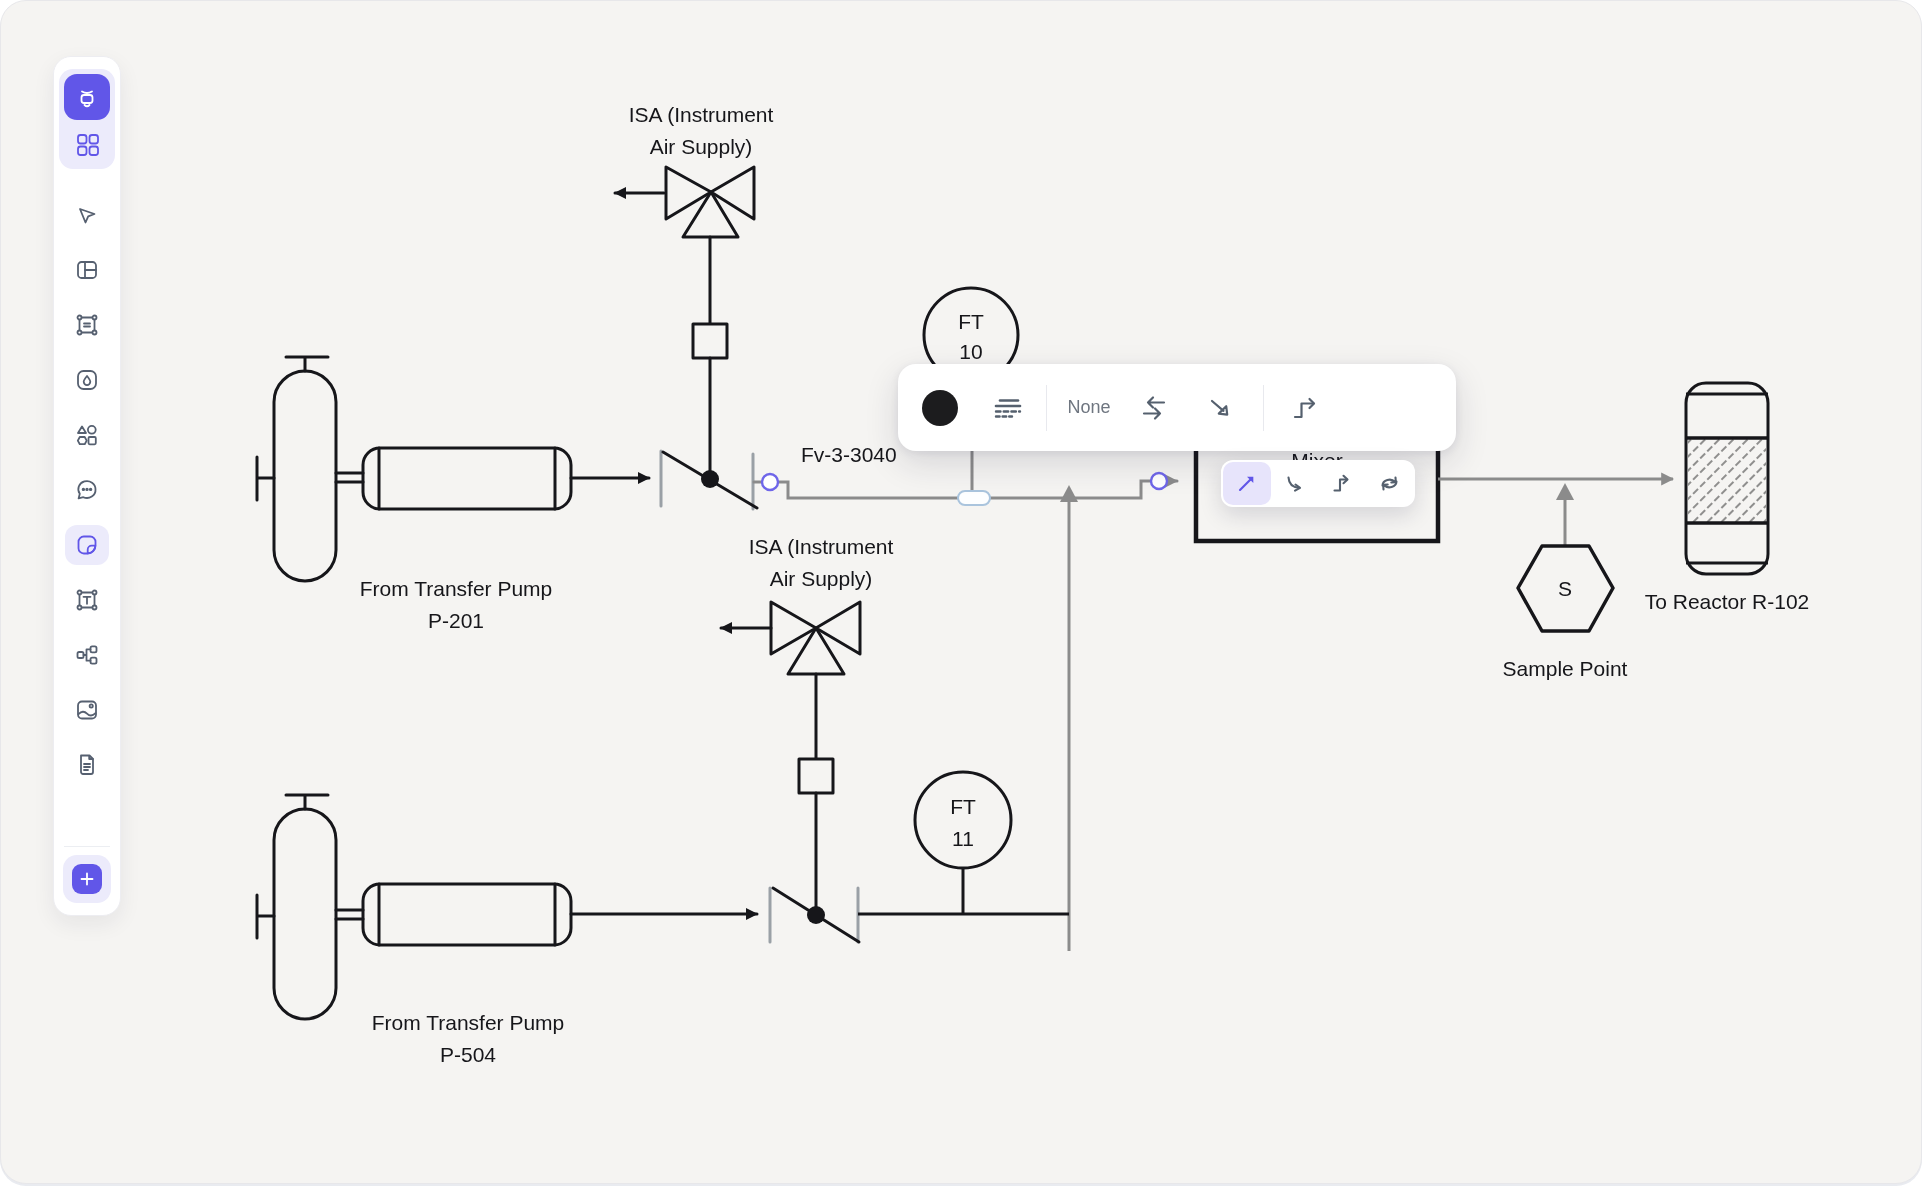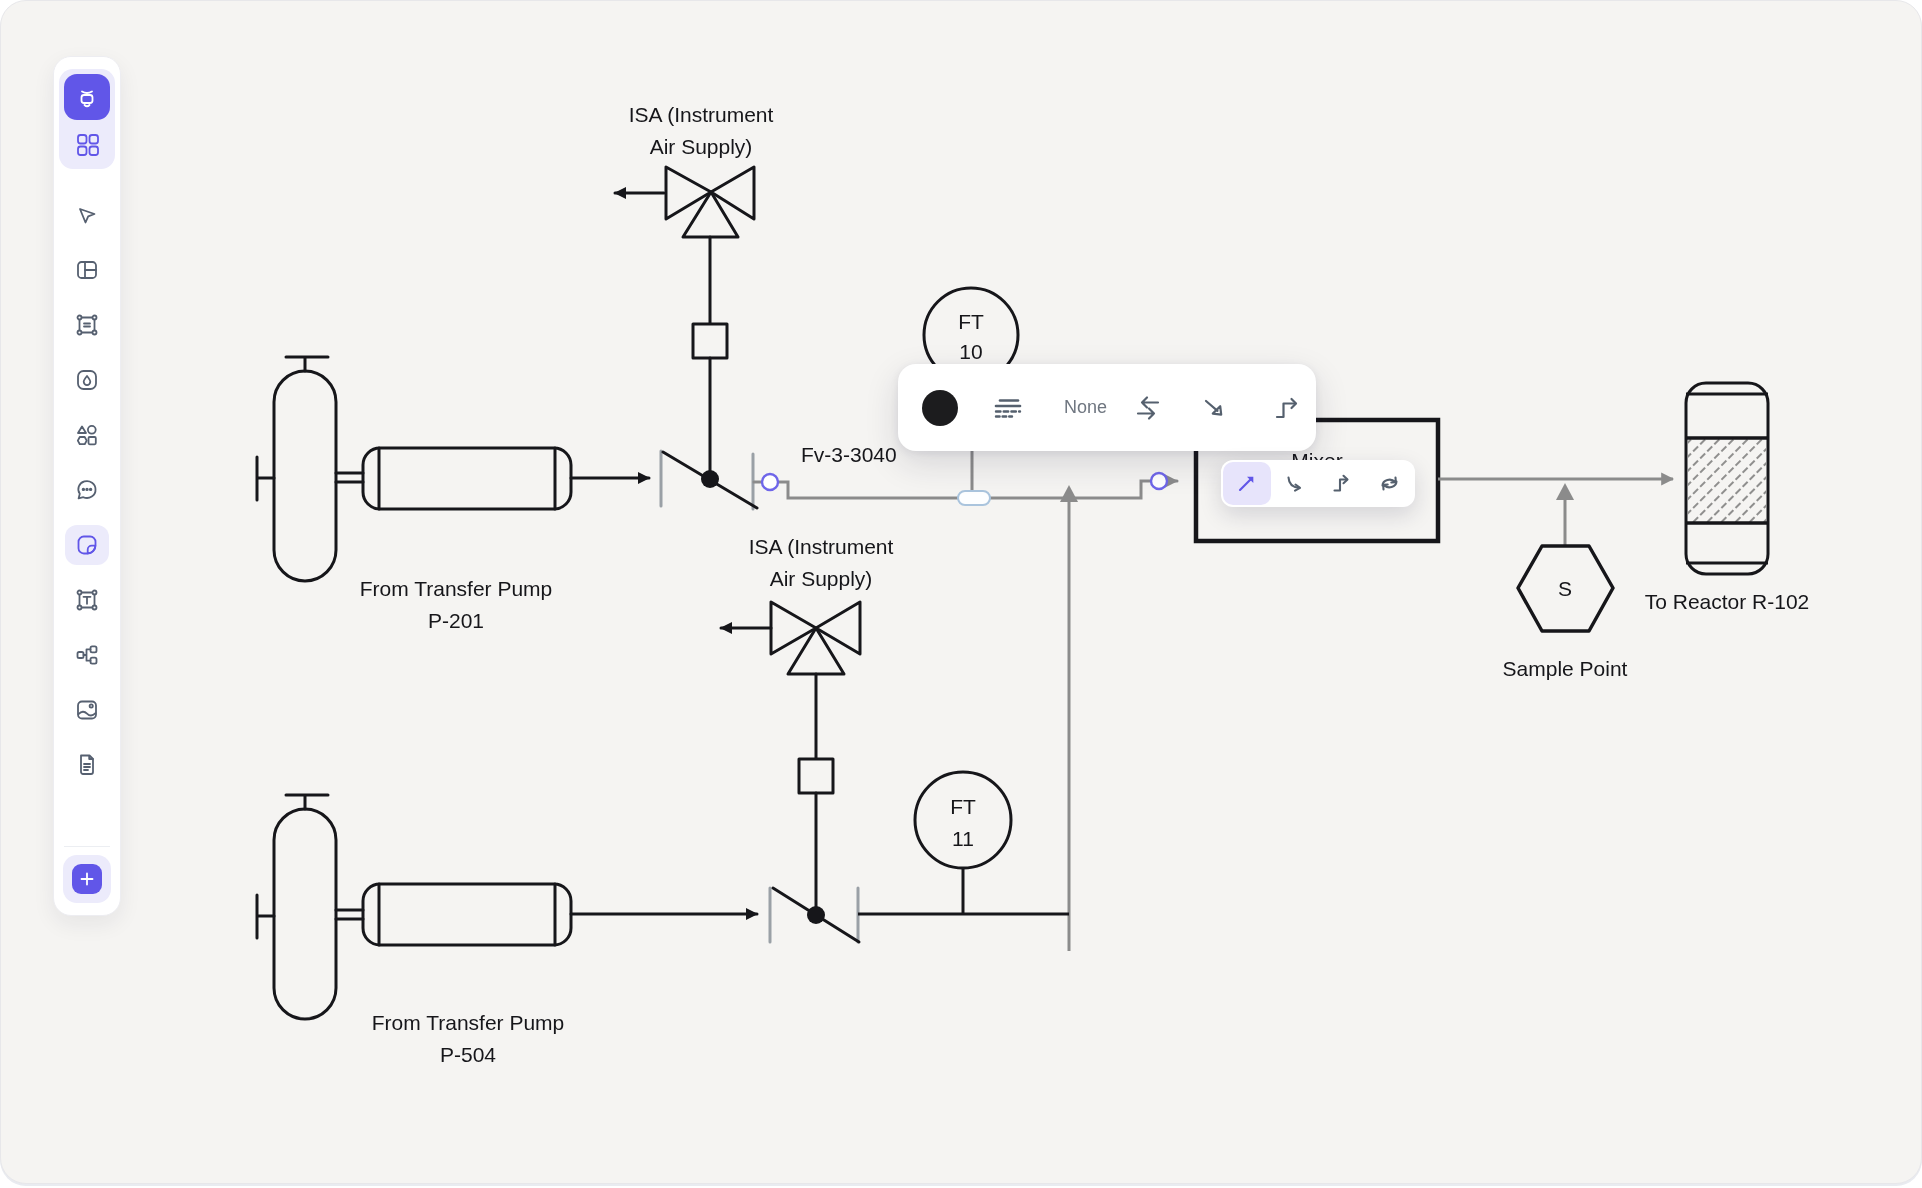--- a/index.html
+++ b/index.html
@@ -18,21 +18,21 @@
   .tool svg{stroke:#566070;}
   .tool.active svg{stroke:#6156e8;}
   .side-spacer{flex:1;}
   .side-divider{width:46px;height:1px;background:#eceef2;margin:8px 0;}
   .bottom-group{background:#ecebfb;border-radius:14px;padding:9px;display:flex;align-items:center;justify-content:center;}
   .plus-btn{width:30px;height:30px;border:none;border-radius:9px;background:#6156e8;color:#fff;display:flex;align-items:center;justify-content:center;cursor:pointer;}
 
   .ic{fill:none;stroke-width:1.8;stroke-linecap:round;stroke-linejoin:round;}
 
   
-  .toolbar{position:absolute;left:897px;top:363px;width:418px;height:87px;background:#fff;border-radius:18px;box-shadow:0 12px 34px rgba(25,25,60,.14),0 2px 8px rgba(25,25,60,.08);display:flex;align-items:center;box-sizing:border-box;padding:0 16px 0 24px;z-index:20;}
+  .toolbar{position:absolute;left:897px;top:363px;width:558px;height:87px;background:#fff;border-radius:18px;box-shadow:0 12px 34px rgba(25,25,60,.14),0 2px 8px rgba(25,25,60,.08);display:flex;align-items:center;box-sizing:border-box;padding:0 16px 0 24px;z-index:20;}
   .toolbar button{border:none;background:transparent;display:flex;align-items:center;justify-content:center;cursor:pointer;padding:0;}
   .swatch-dot{width:36px;height:36px;border-radius:50%;background:#1c1c1e;display:block;}
   .tb-icon{stroke:#55606e;fill:none;stroke-width:2.2;stroke-linecap:round;stroke-linejoin:round;}
   .tb-divider{width:1px;height:46px;background:#e8e9ee;}
   .tb-none{font-size:18px;color:#6f7680;font-family:"Liberation Sans",sans-serif;}
   .tb-sel{width:56px;height:54px;background:#f2f2f4;border-radius:13px;}
   .g1{margin-left:33px;} .g2{margin-left:21px;} .g3{margin-left:18px;width:48px;} .g4{margin-left:24px;} .g5{margin-left:32px;} .g6{margin-left:26px;} .g7{margin-left:13px;}
 
   
   .popup{position:absolute;left:1220px;top:459px;width:194px;height:47px;background:#fff;border-radius:12px;box-shadow:0 8px 22px rgba(25,25,60,.15);display:flex;align-items:center;padding:2px;box-sizing:border-box;z-index:21;}

